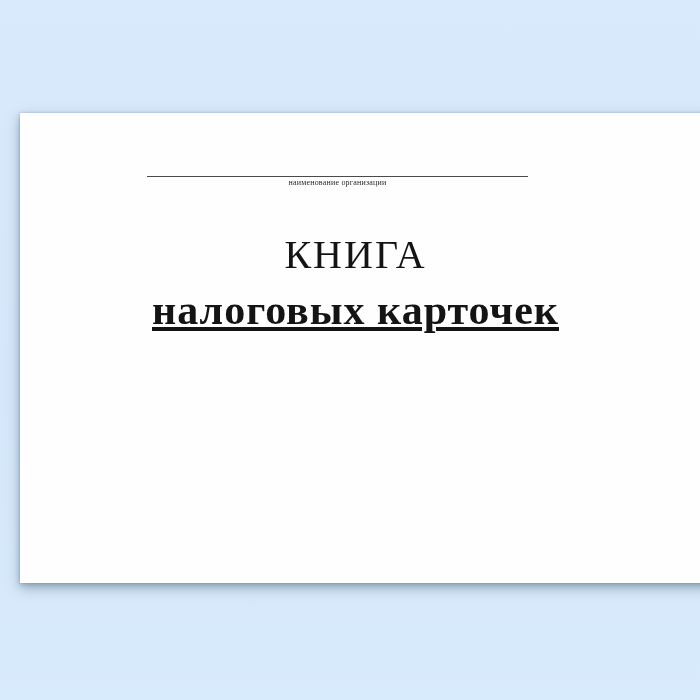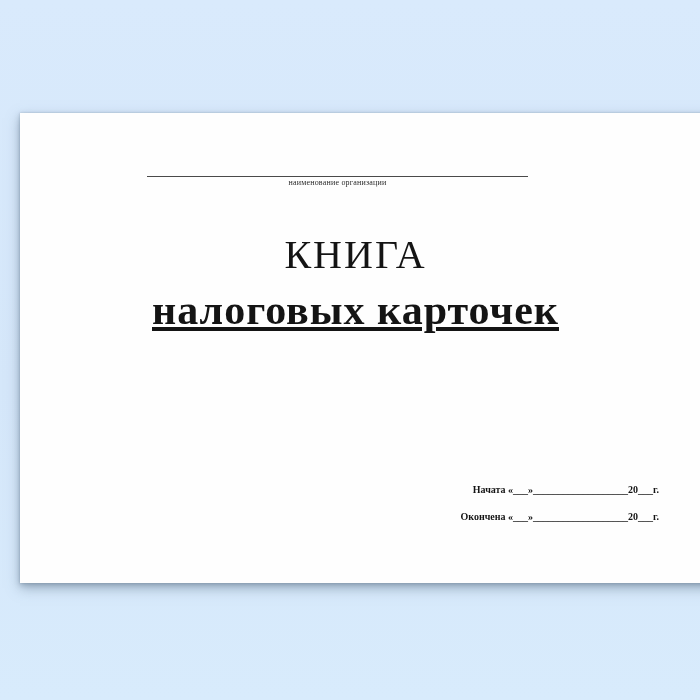--- a/index.html
+++ b/index.html
@@ -94,19 +94,15 @@
     <div class="org-field">
       <div class="org-rule"></div>
       <div class="org-caption">наименование организации</div>
     </div>
 
     <div class="title-block">
       <div class="title-line-1">КНИГА</div>
       <div class="title-line-2">налоговых карточек</div>
     </div>
 
-    <div class="dates-block">
-      <div class="date-row">Начата «___»___________________20___г.</div>
-      <div class="date-row">Окончена «___»___________________20___г.</div>
-    </div>
 
   </div>
 </div>
 
 </body></html>

